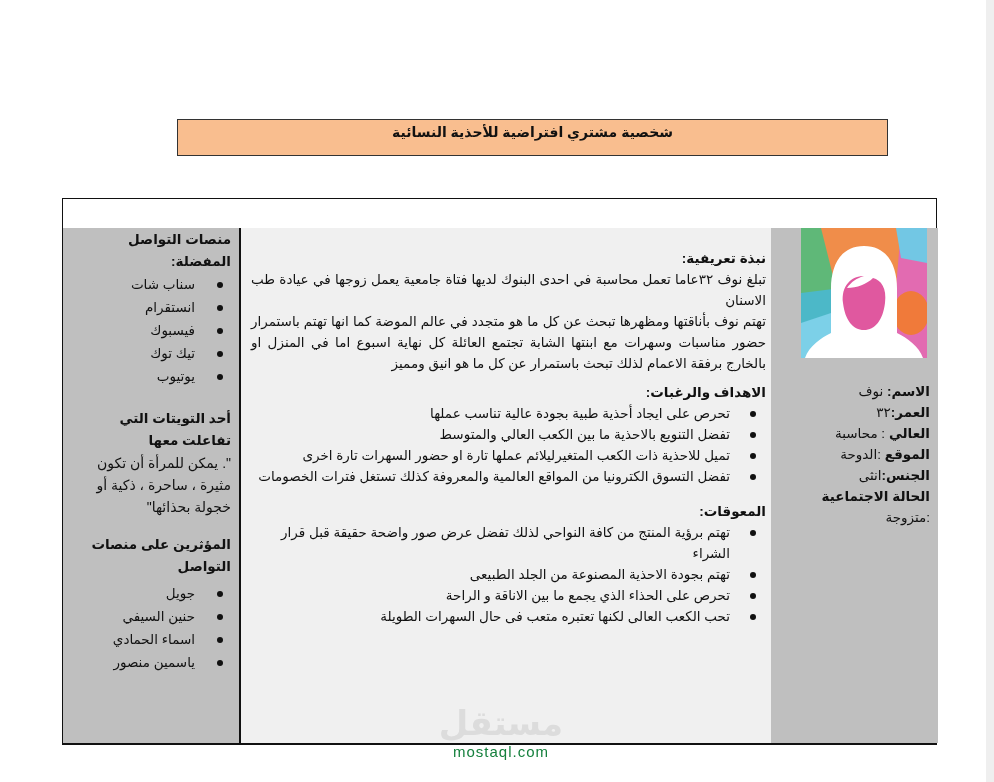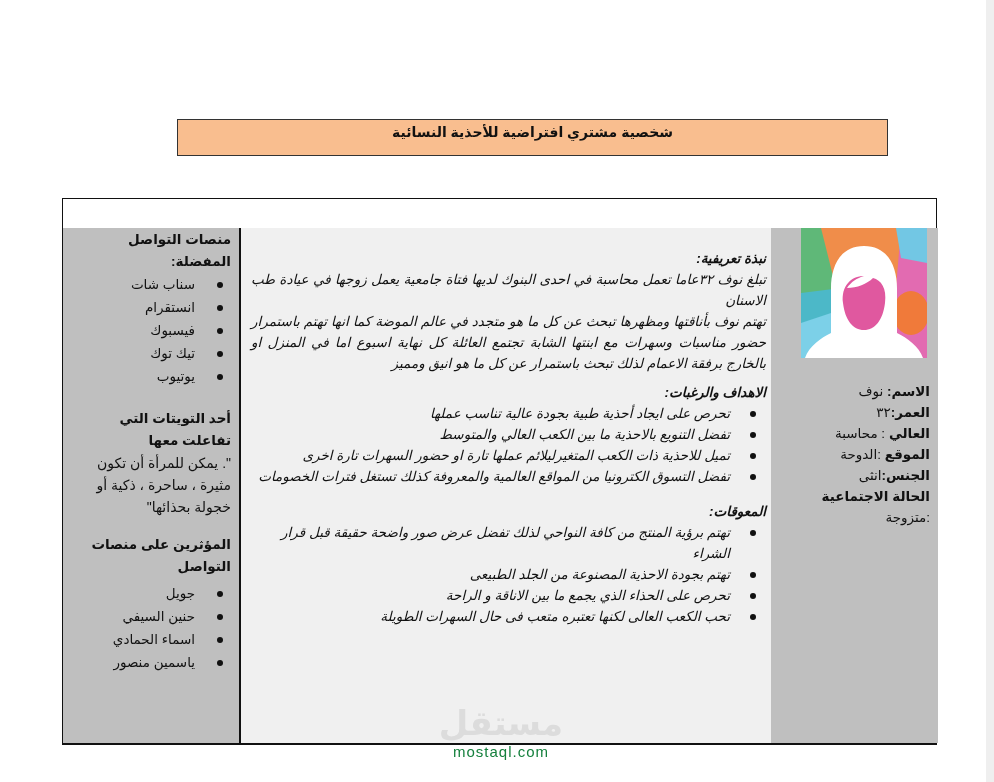--- a/index.html
+++ b/index.html
@@ -14,21 +14,21 @@
     direction: rtl; text-align: center;
     font-size: 14px; font-weight: bold; line-height: 18px; padding-top: 3px; margin-left: 42px;
   }
 
   .table {
     position: absolute; left: 62px; top: 198px; width: 875px; height: 547px;
     border: 1.5px solid #111; border-bottom-width: 2px;
   }
   .col { position: absolute; top: 0; bottom: 0; direction: rtl; margin-top: 29px; }
   .col-left { left: 0; width: 176px; background: #bfbfbf; border-left: 0; }
-  .col-mid  { left: 176px; width: 539px; background: #f0f0f0; border-left: 2px solid #111; border-right: 2px solid #111; font-style: italic; }
+  .col-mid  { left: 176px; width: 539px; background: #f0f0f0; border-left: 2px solid #111; border-right: 2px solid #111; }
   .col-right{ left: 708px; width: 167px; background: #bfbfbf; padding-left: 17px; }
 
   
   .avatar {
     position: absolute; top: 0; left: 30px; width: 126px; height: 132px;
     background: #bfbfbf; overflow: hidden;
   }
   .avatar-inner { position: absolute; left: 0; top: 0; width: 126px; height: 130px; overflow: hidden; background: #e55fa8; }
   .profile {
     position: absolute; top: 153px; right: 8px; text-align: right;

